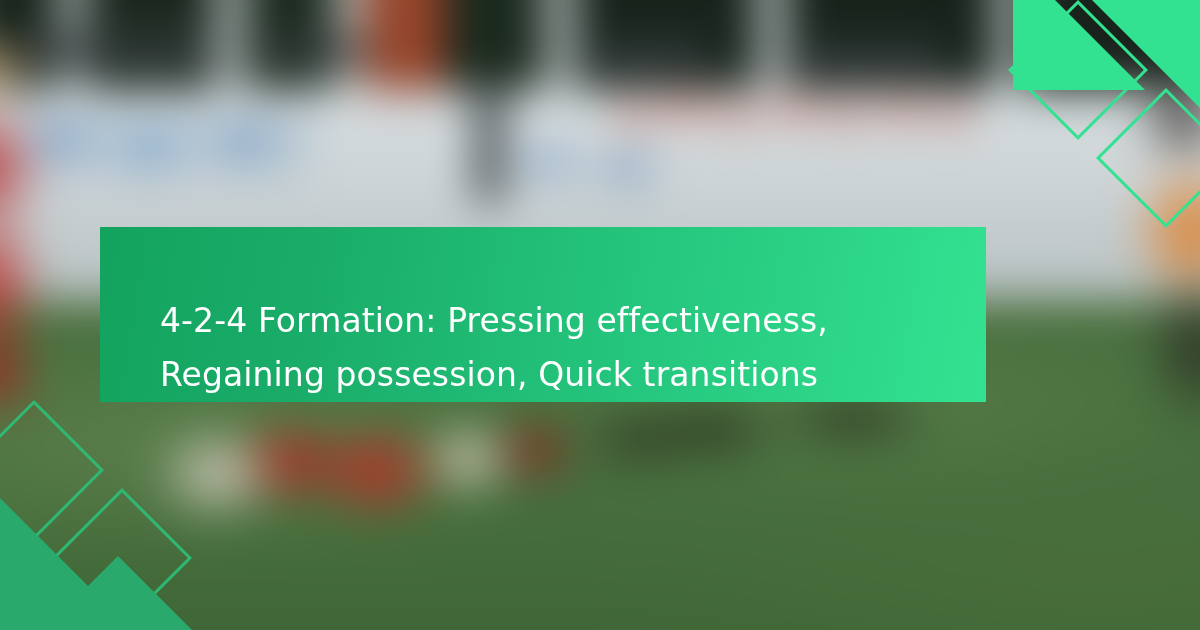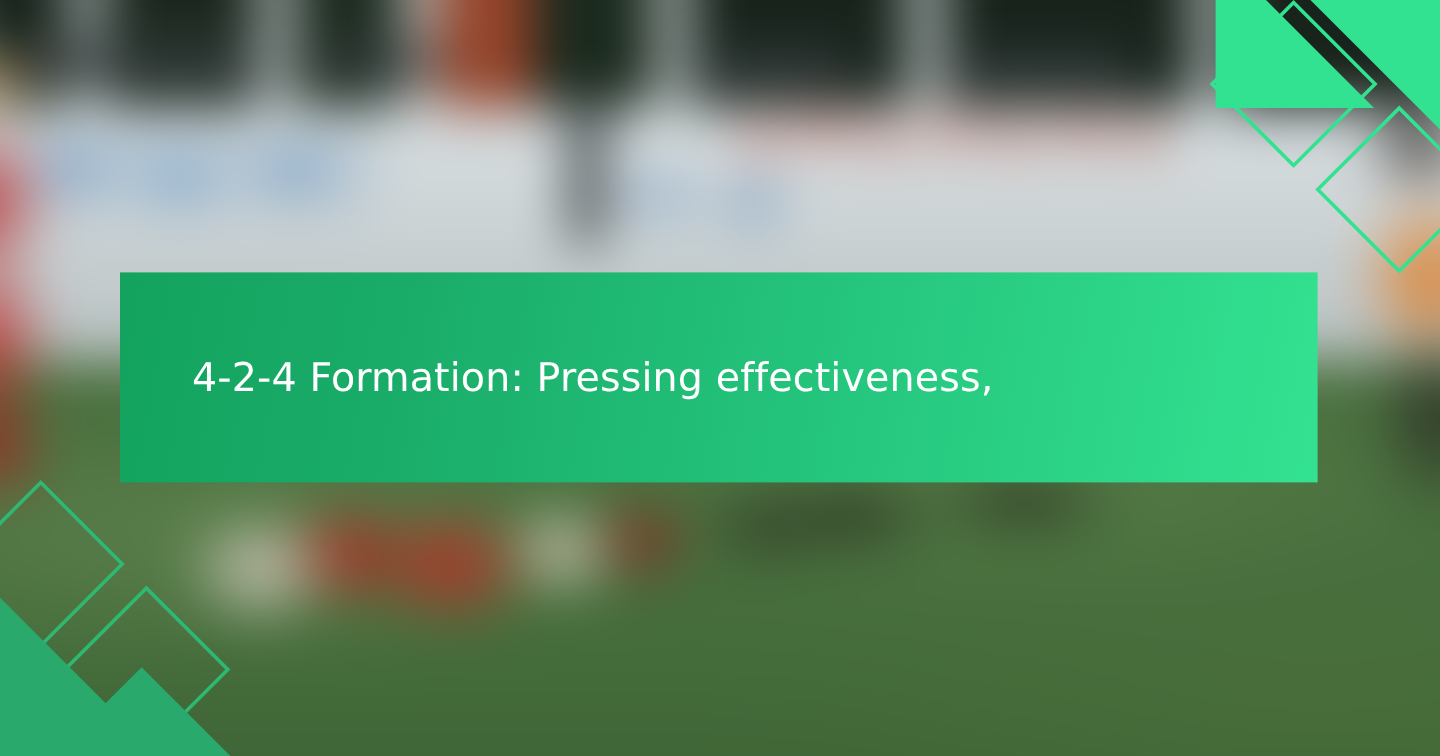--- a/index.html
+++ b/index.html
@@ -191,26 +191,26 @@
 
   
   .deco { position: absolute; inset: 0; pointer-events: none; }
   .deco svg { display: block; }
 
   
   .banner {
     position: absolute;
     left: 100px;
     top: 227px;
-    width: 998px;
+    width: 886px;
     height: 175px;
     background: linear-gradient(100deg, #13a35f 0%, #19ab68 22%, #24c47c 58%, #33e291 100%);
     display: flex;
     flex-direction: column;
-    justify-content: center;
+    justify-content: flex-end;
     box-sizing: border-box;
     padding: 0 60px;
   }
   .banner-line {
     color: #ffffff;
     font-size: 33px;
     font-weight: 400;
     line-height: 54px;
     letter-spacing: 0.1px;
     white-space: nowrap;
@@ -259,15 +259,16 @@
         <rect x="74" y="510" width="96" height="96" transform="rotate(45 122 558)" fill="none" stroke="#2eb873" stroke-width="3"></rect>
 
         <polygon points="-2,496 -2,632 134,632" fill="#2aa96c"></polygon>
         <polygon points="118,556 250,688 -14,688" fill="#2aa96c"></polygon>
       </g>
     </svg>
   </div>
 
   <div class="banner">
     <div class="banner-line">4-2-4 Formation: Pressing effectiveness,</div>
+    <div class="banner-line">Regaining possession, Quick transitions</div>
   </div>
 
 </div>
 
 </body></html>

